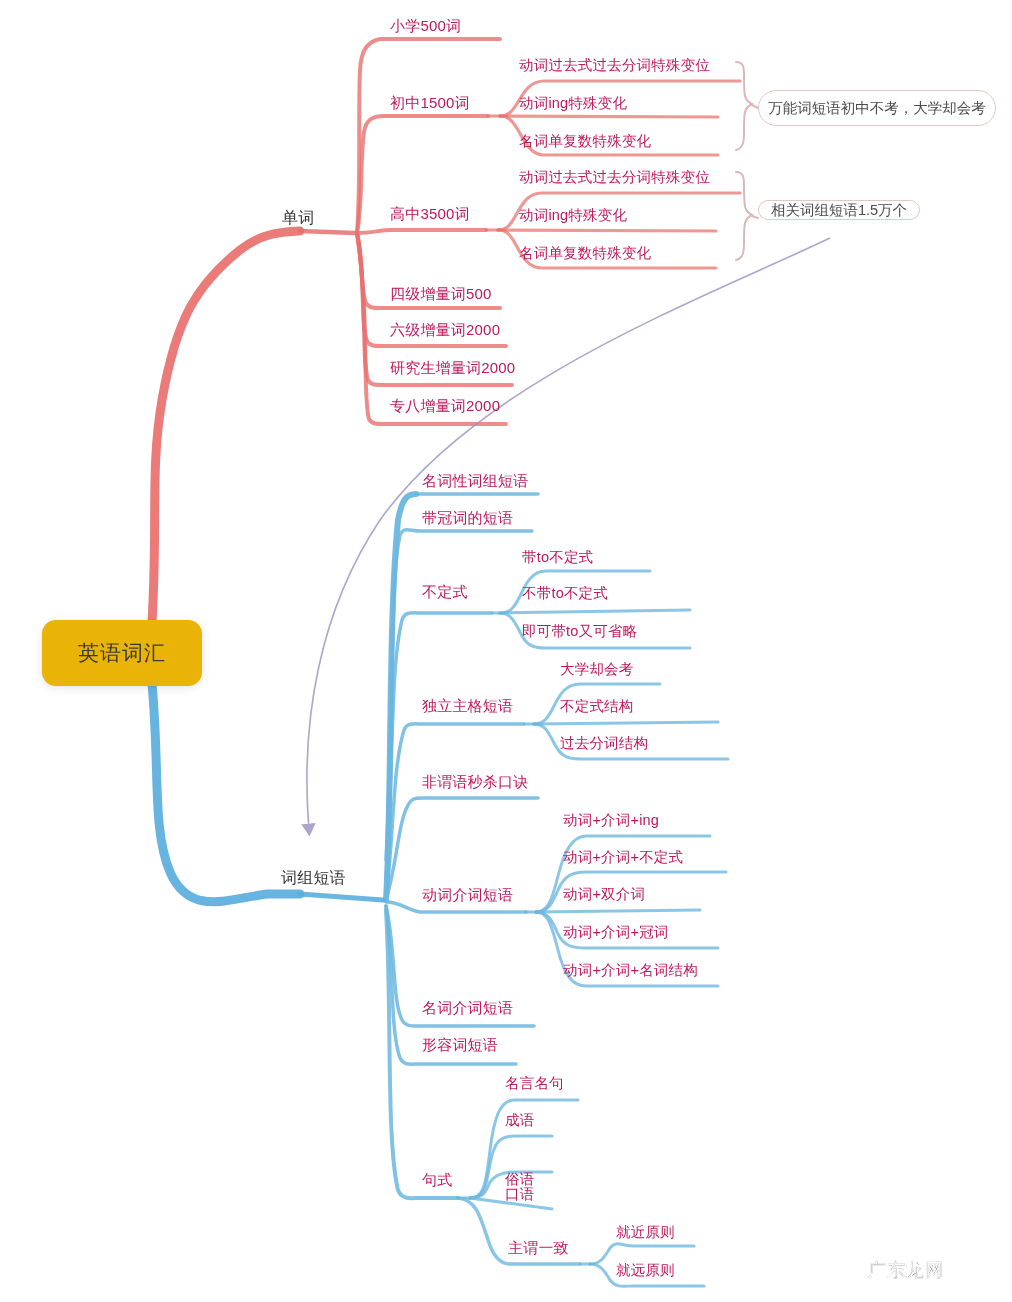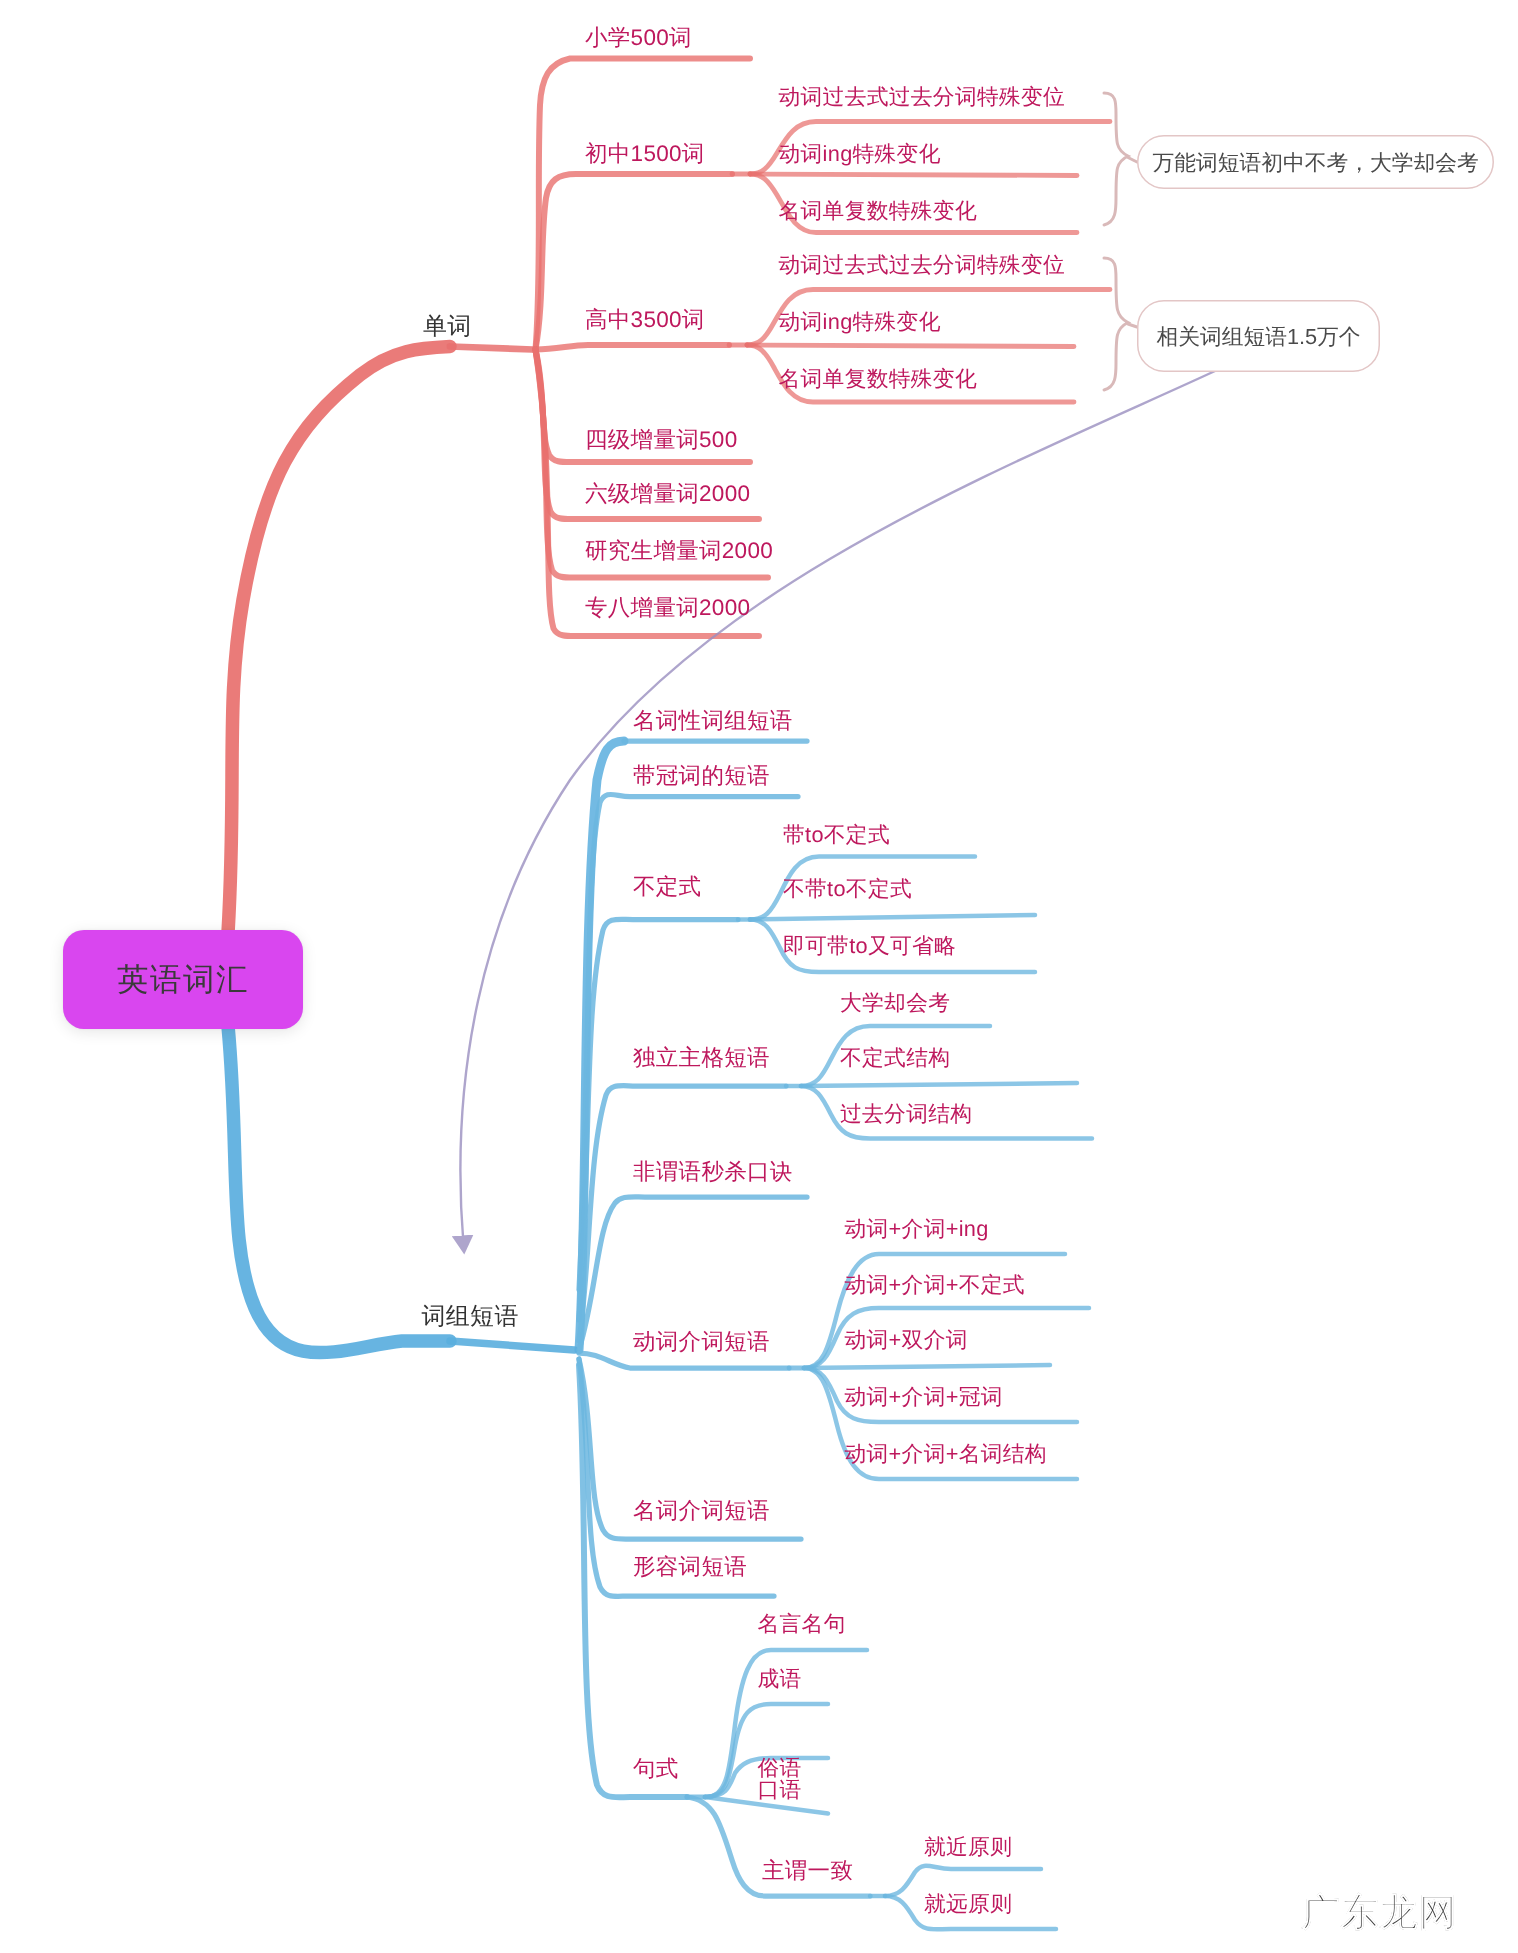--- a/index.html
+++ b/index.html
@@ -43,21 +43,21 @@
   }
   .node-l3 {
     font-size: 14.5px;
   }
   #root-node {
     position: absolute;
     left: 42px;
     top: 620px;
     width: 160px;
     height: 66px;
-    background: #d946ef;
+    background: #eab308;
     border-radius: 14px;
     box-shadow: 0 2px 10px rgba(0,0,0,0.10), 0 0 2px rgba(0,0,0,0.05);
     display: flex;
     align-items: center;
     justify-content: center;
   }
   #root-node .root-text {
     font-size: 21px;
     color: #3a3a3a;
     letter-spacing: 1px;
@@ -79,27 +79,27 @@
   #callout-0 {
     left: 758px;
     top: 90px;
     width: 238px;
     height: 36px;
   }
   #callout-1 {
     left: 758px;
     top: 200px;
     width: 162px;
-    height: 48px;
+    height: 20px;
   }
   #watermark {
     position: absolute;
     left: 868px;
     top: 1258px;
-    font-size: 25px;
+    font-size: 18px;
     font-weight: bold;
     color: #3a3a3a;
     letter-spacing: 1px;
     text-align: right;
     -webkit-text-stroke: 0.4px #ffffff;
   }
 </style>
 </head>
 <body>
 

